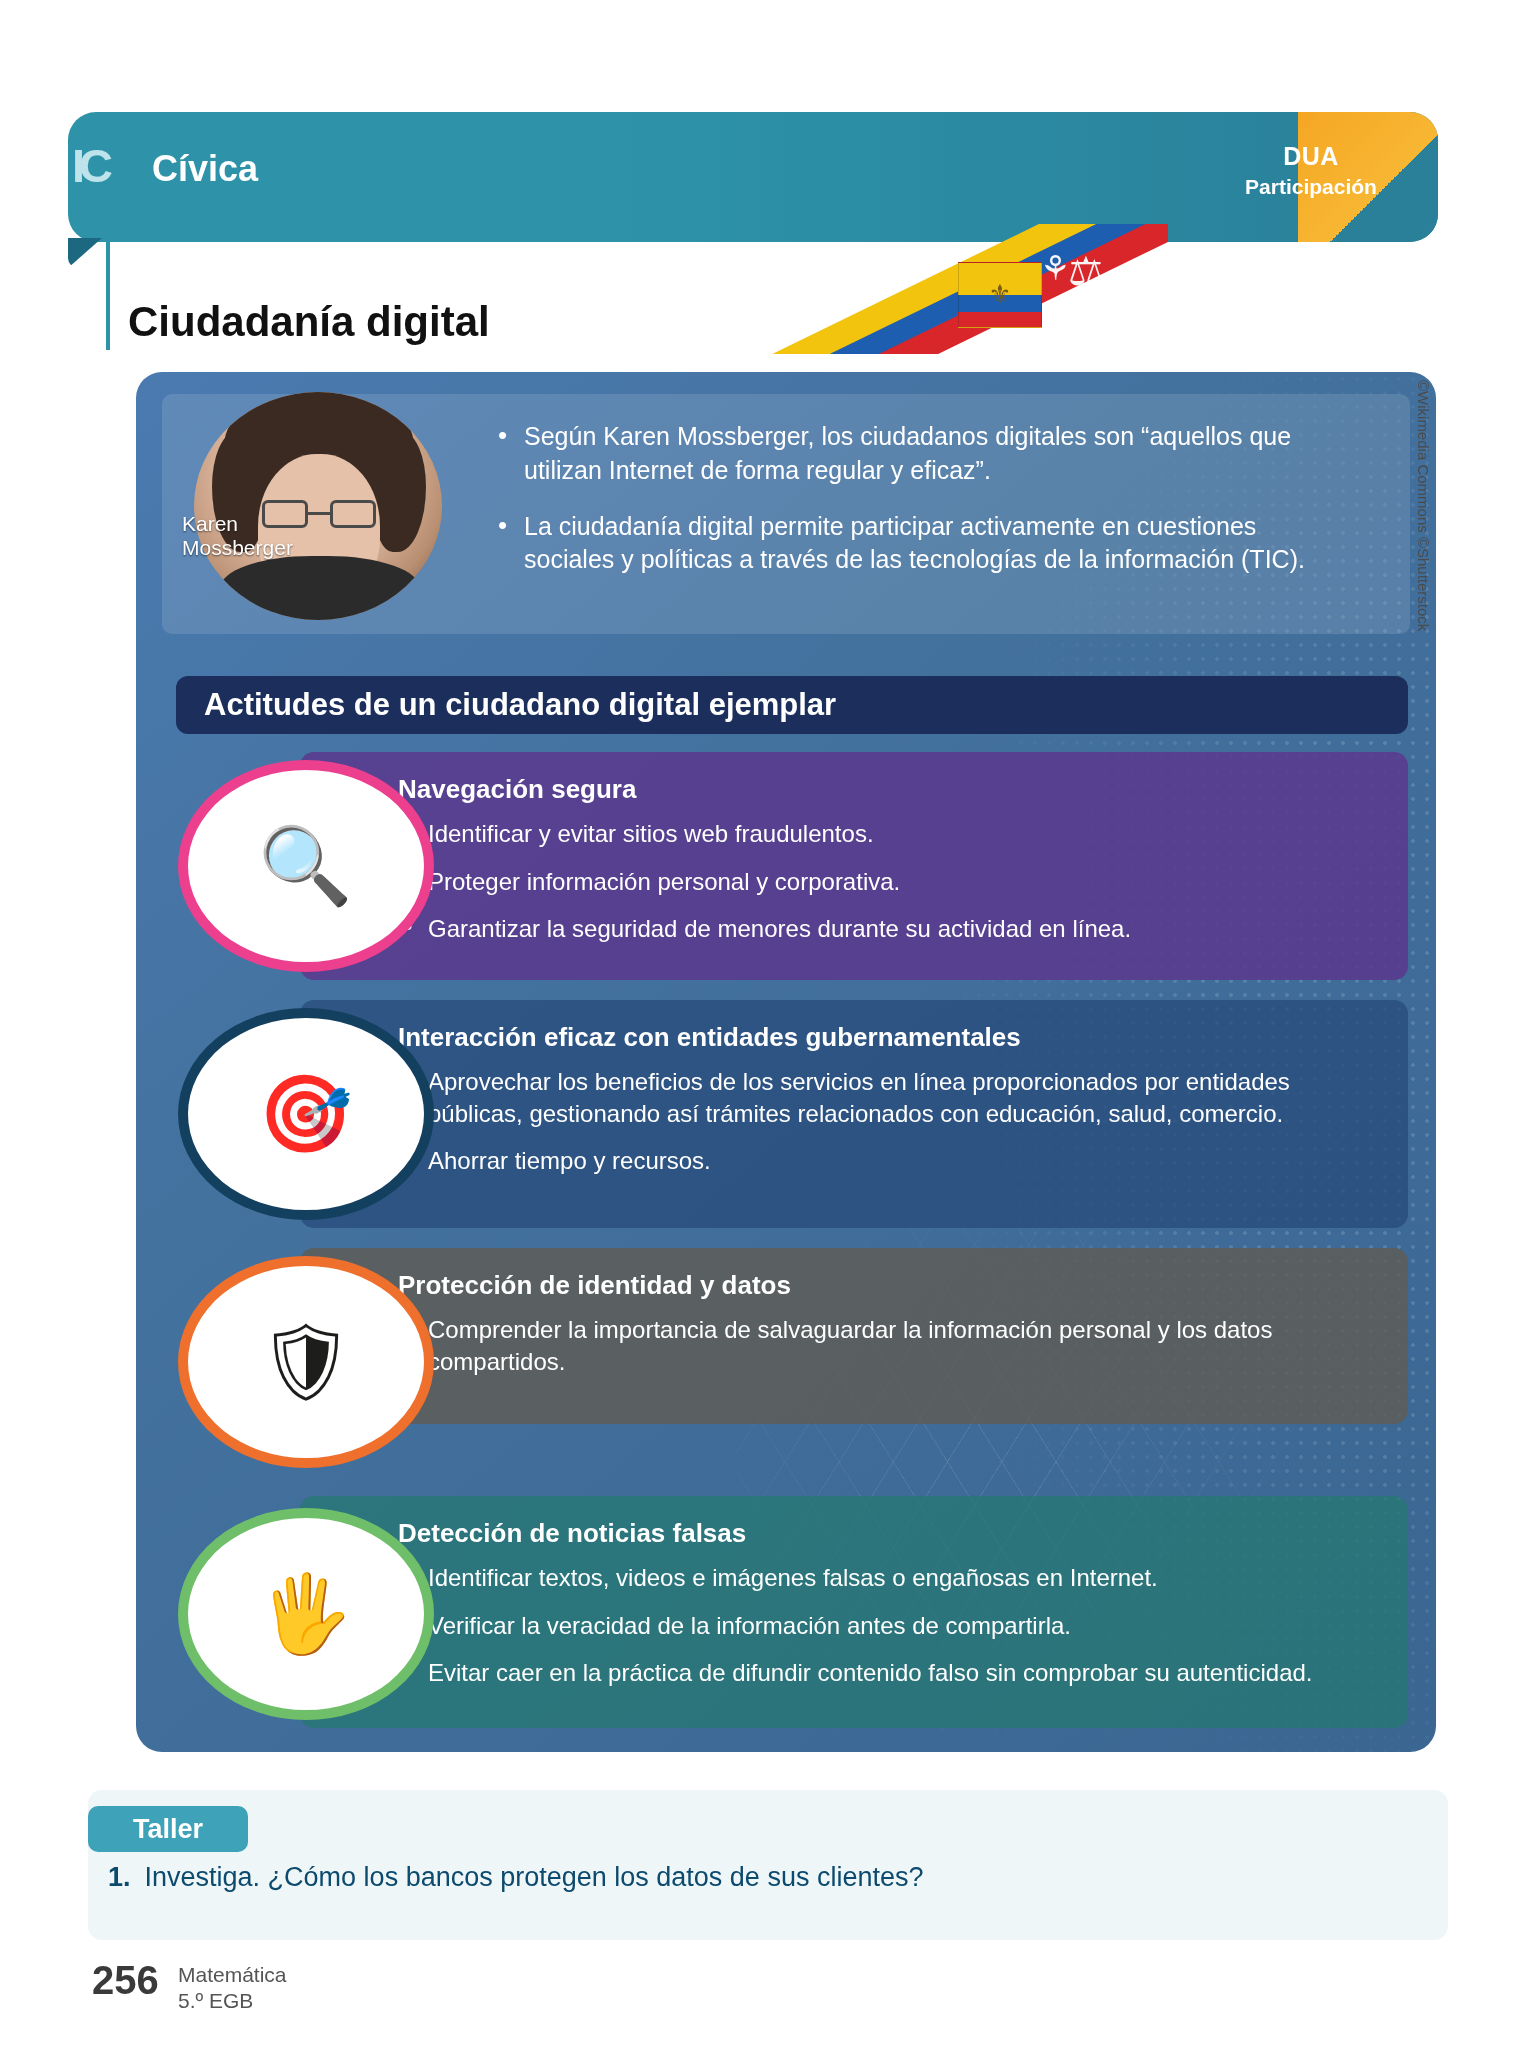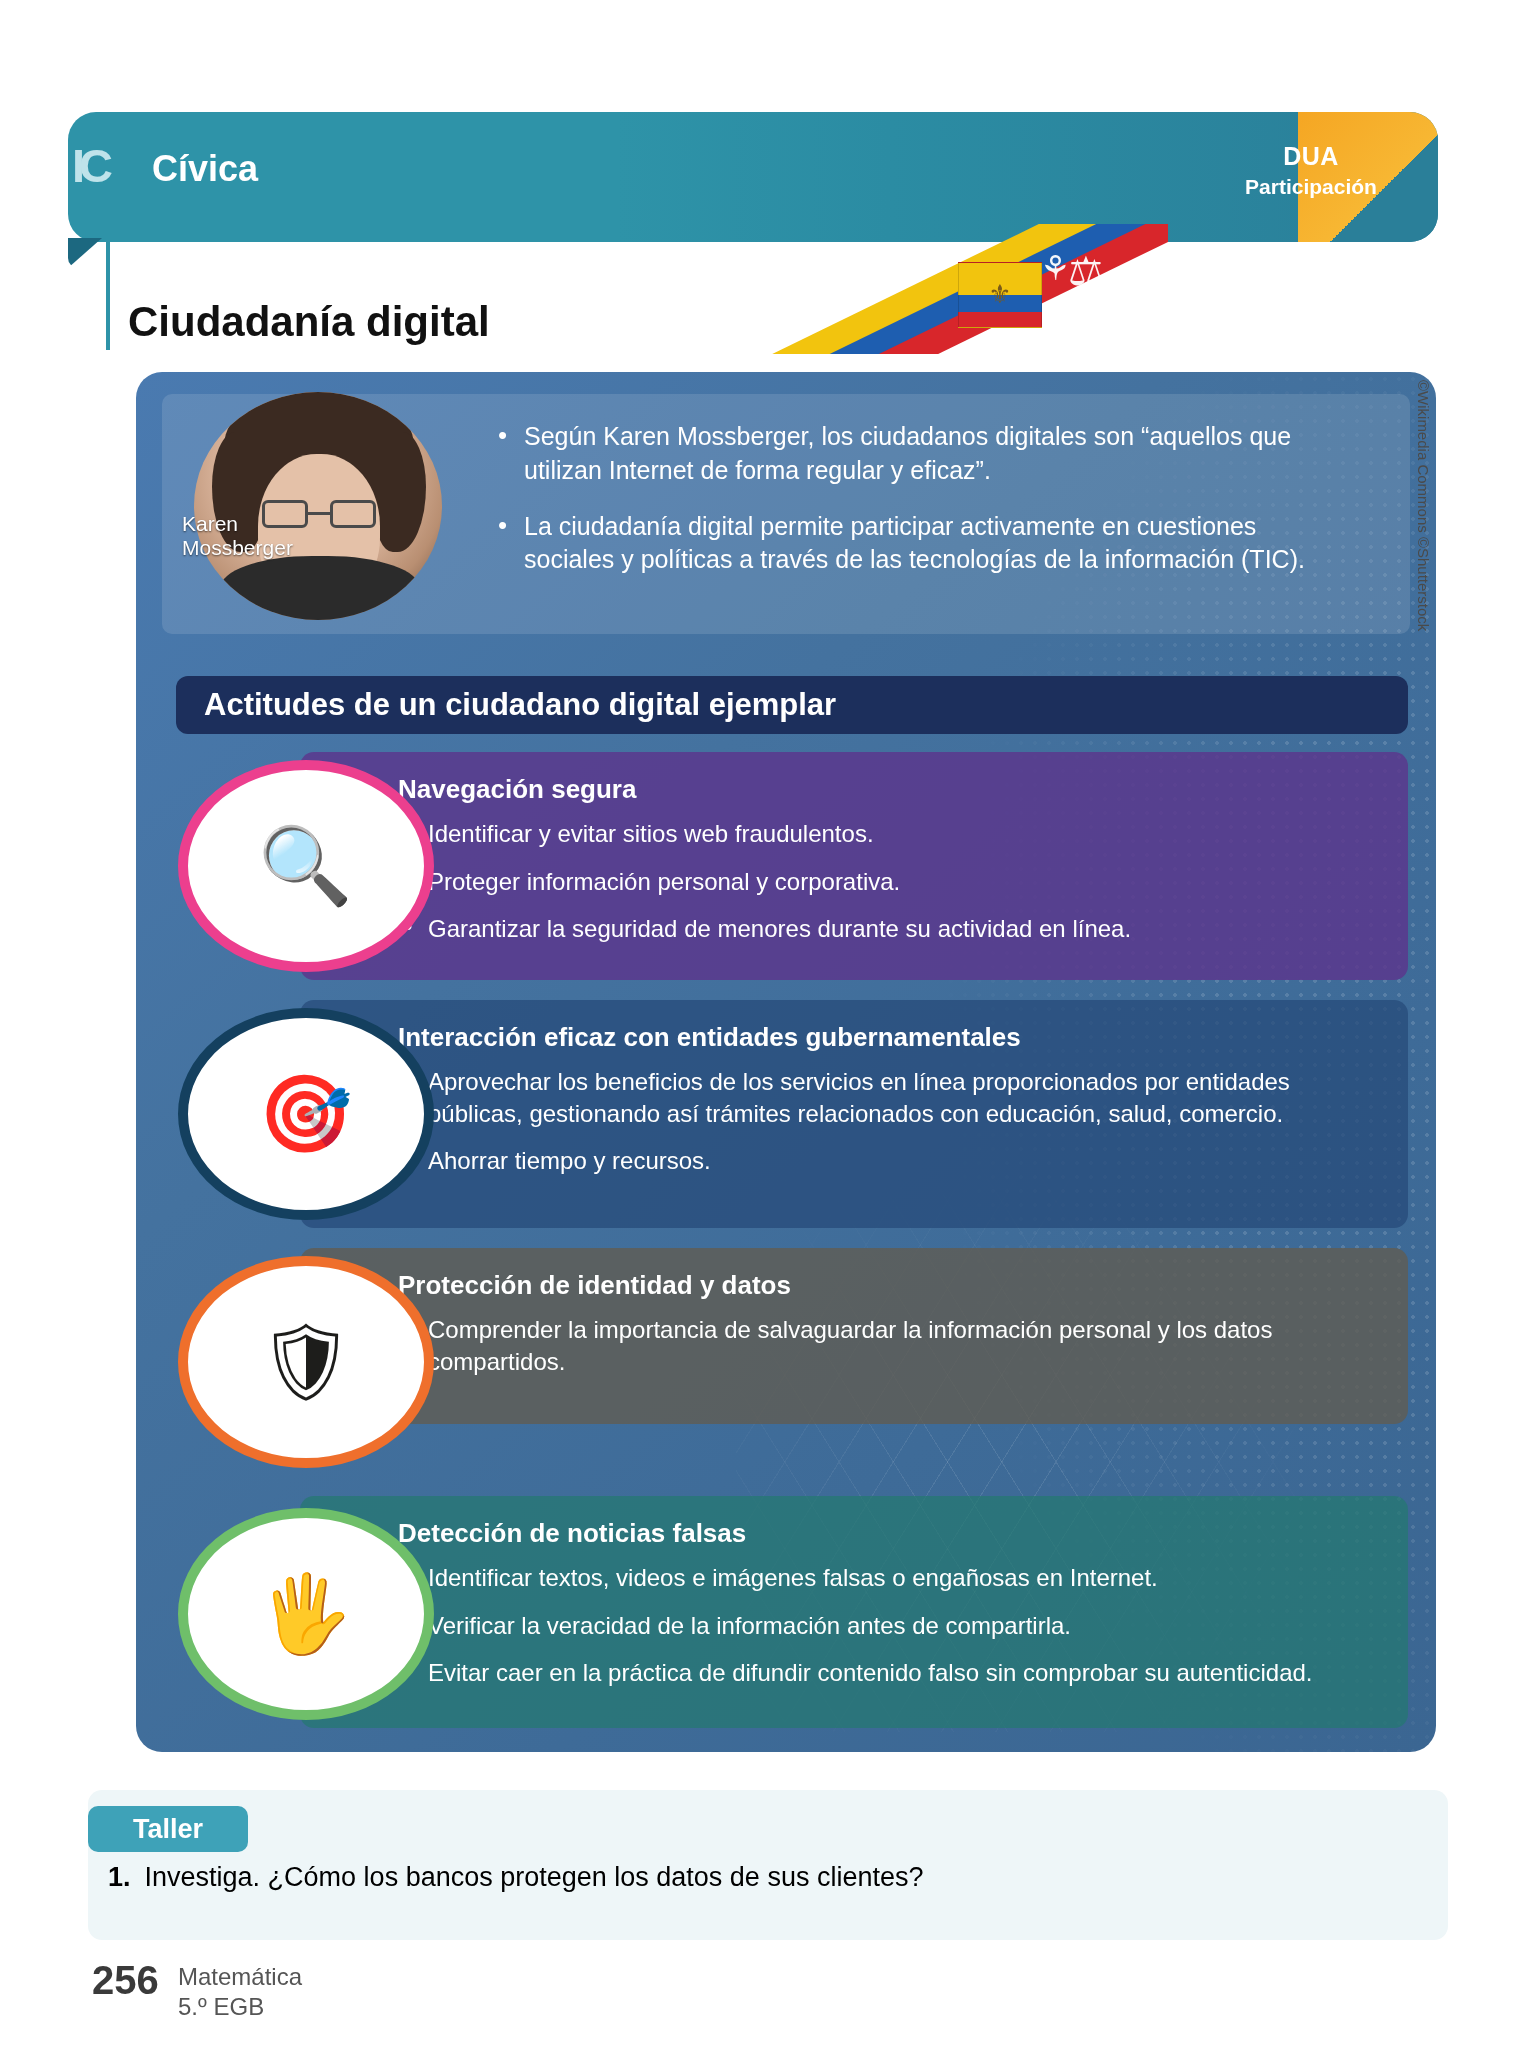--- a/index.html
+++ b/index.html
@@ -199,32 +199,32 @@
     background:#eef6f8; border-radius:14px;
   }
   .taller-tag{
     position:absolute; left:88px; top:1796px; width:160px; height:46px;
     background:#3ea2b8; border-radius:10px;
     color:#fff; font-size:27px; font-weight:bold;
     display:flex; align-items:center; justify-content:center;margin-top:10px;
   }
   .taller-q{
     position:absolute; left:108px; top:1862px; width:1200px;
-    font-size:27px; color:#000000;
+    font-size:27px; color:#0c4a6e;
   }
   .taller-q b{ margin-right:14px; }
 
   
   .pagenum{
     position:absolute; left:92px; top:1958px;
     font-size:40px; font-weight:bold; color:#3a3a3a;
   }
   .footer-text{
     position:absolute; left:178px; top:1962px;
-    font-size:24px; color:#555; line-height:1.25;
+    font-size:21px; color:#555; line-height:1.25;
   }
 </style>
 </head>
 <body>
 
 <div class="title-rule"></div>
 
 <div class="header-wrap">
   <div class="header-bar"></div>
   <div class="ribbon">

